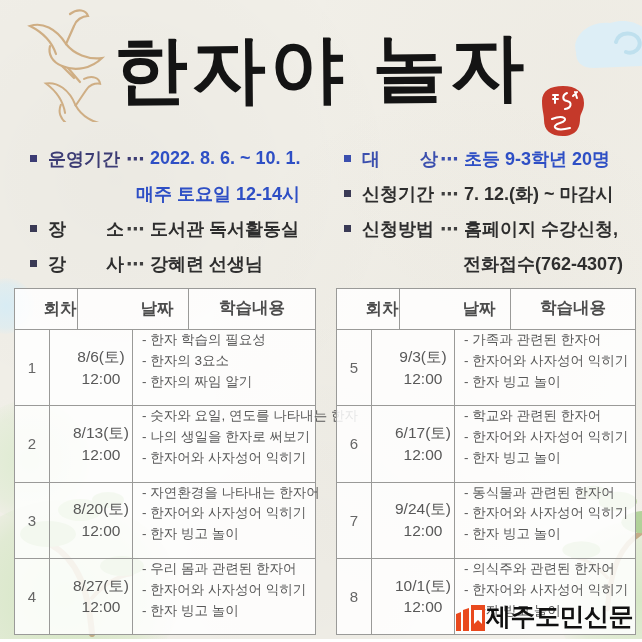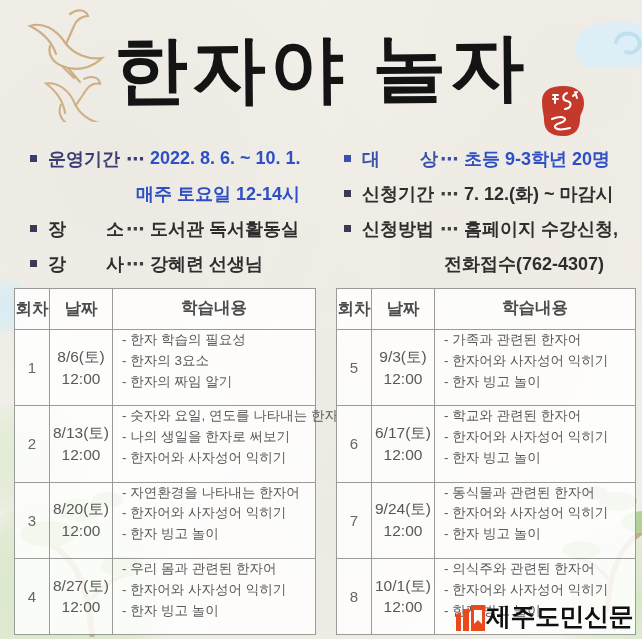--- a/index.html
+++ b/index.html
@@ -38,33 +38,33 @@
   .info-line{height:35px;display:flex;align-items:center;white-space:pre;}
   .bullet{width:7px;height:7px;background:#3a3a55;margin-right:11px;flex:0 0 auto;}
   .bullet.navy{background:#3c3c74;}
   .bullet.blue{background:#3b4fae;}
   .ilabel{display:inline-block;width:76px;white-space:pre;}
   .isep{margin:0 6px 0 2px;color:#3f3f3f;}
   .navy{color:#3c3c74;}
   .blue{color:#2e4fc5;}
   .bluish{color:#3b4fae;}
   .cont{padding-left:106px;}
-  .cont-r{padding-left:100px;}
+  .cont-r{padding-left:100px;justify-content:center;}
   
   .stable{position:absolute;z-index:2;top:288px;height:347px;display:flex;flex-direction:column;
     background:rgba(255,255,255,0.85);border:1px solid #9a9a98;box-sizing:border-box;color:#585858;}
   .stable-left{left:14px;width:302px;}
   .stable-right{left:336px;width:300px;}
   .thead{display:flex;height:40px;flex:0 0 auto;}
   .trow{display:flex;flex:1 1 auto;border-top:1px solid #9a9a98;}
   .c-no{width:34px;flex:0 0 auto;border-right:1px solid #9a9a98;display:flex;align-items:center;justify-content:center;font-size:15px;color:#666;}
-  .c-date{width:62px;flex:0 0 auto;border-right:1px solid #9a9a98;display:flex;flex-direction:column;align-items:center;justify-content:center;font-size:15.5px;line-height:1.4;white-space:nowrap;}
+  .c-date{width:62px;flex:0 0 auto;border-right:1px solid #9a9a98;display:flex;flex-direction:column;align-items:center;justify-content:center;font-size:15.5px;line-height:1.4;white-space:nowrap;margin-left:20px;}
   .c-items{flex:1 1 auto;display:flex;flex-direction:column;padding-left:9px;font-size:13.5px;line-height:1.55;}
   .c-items div{white-space:nowrap;}
-  .thead .c-no,.thead .c-date{font-size:16.5px;color:#4c4c4c;font-weight:600;}
+  .thead .c-no,.thead .c-date{font-size:16.5px;color:#4c4c4c;font-weight:600;padding-left:28px;}
   .thead .c-items{align-items:center;justify-content:center;padding-left:0;font-size:16.5px;color:#4c4c4c;font-weight:600;flex-direction:row;font-family:Liberation Mono, monospace;}
   
   .logo{position:absolute;z-index:3;left:454px;top:600px;display:flex;align-items:center;}
   .logo-text{font-size:25px;font-weight:900;color:#101010;letter-spacing:-0.5px;white-space:nowrap;}
 </style>
 </head>
 <body>
 
 <div class="canvas">
 

